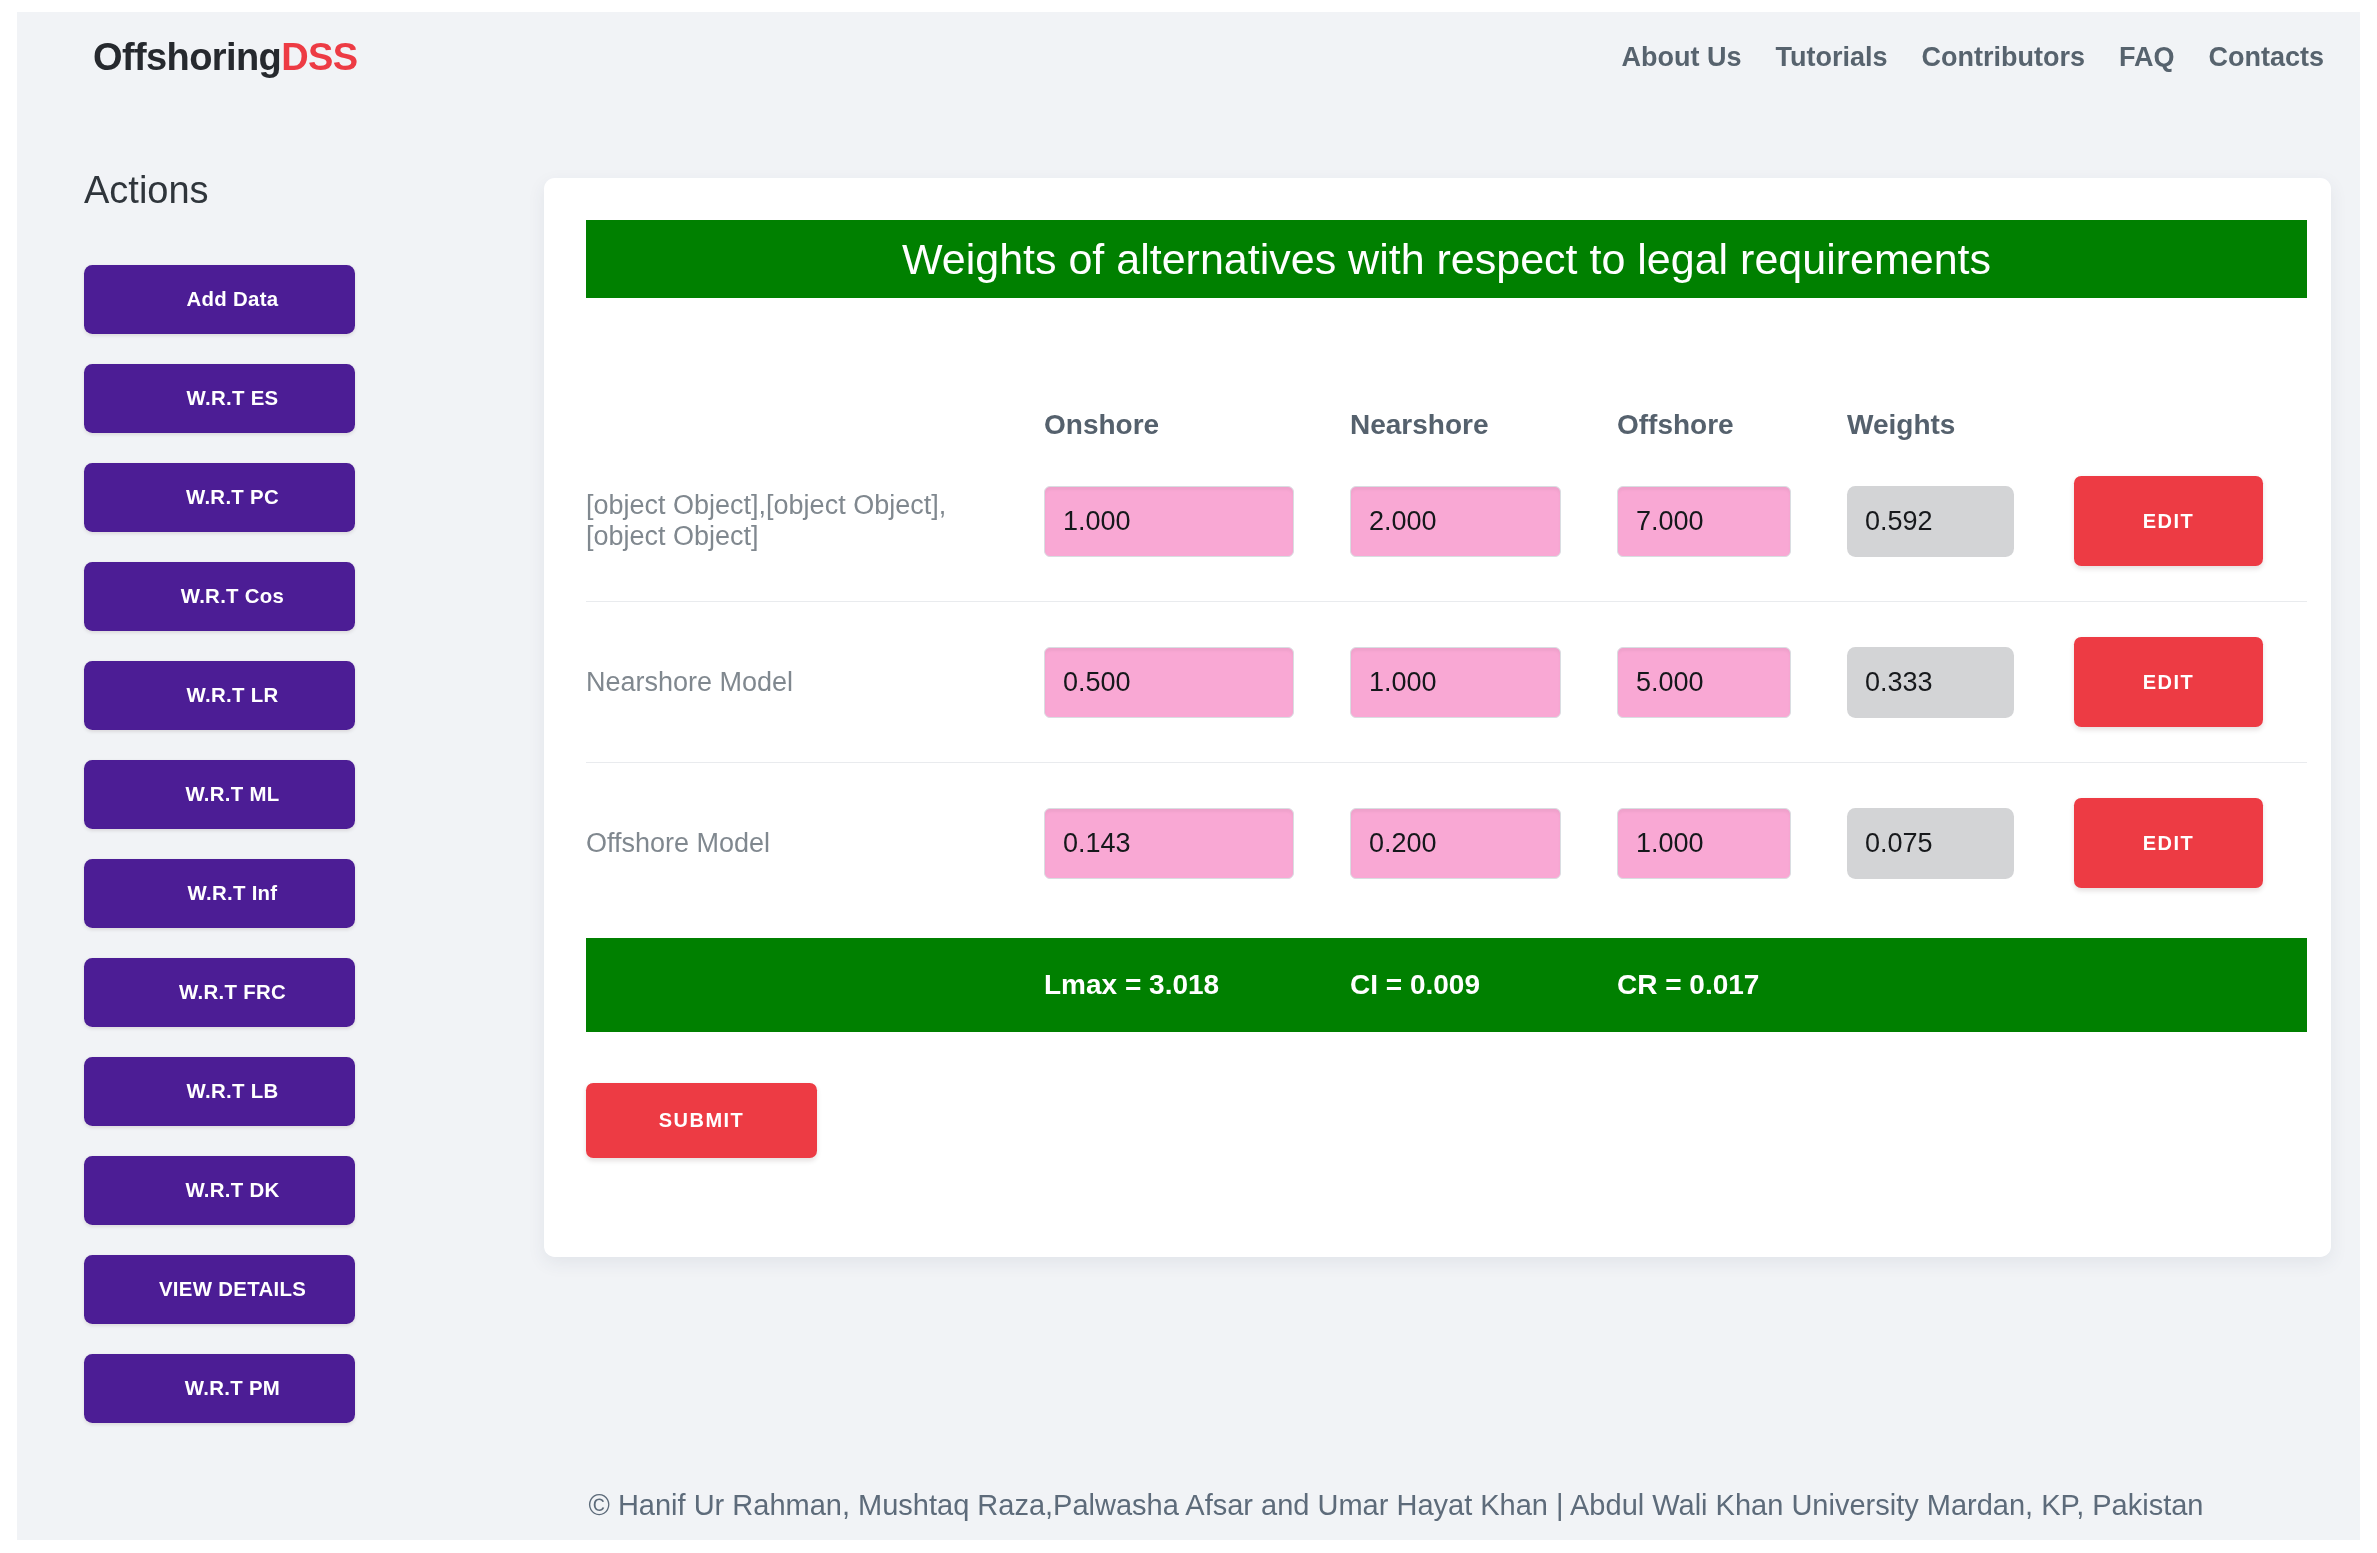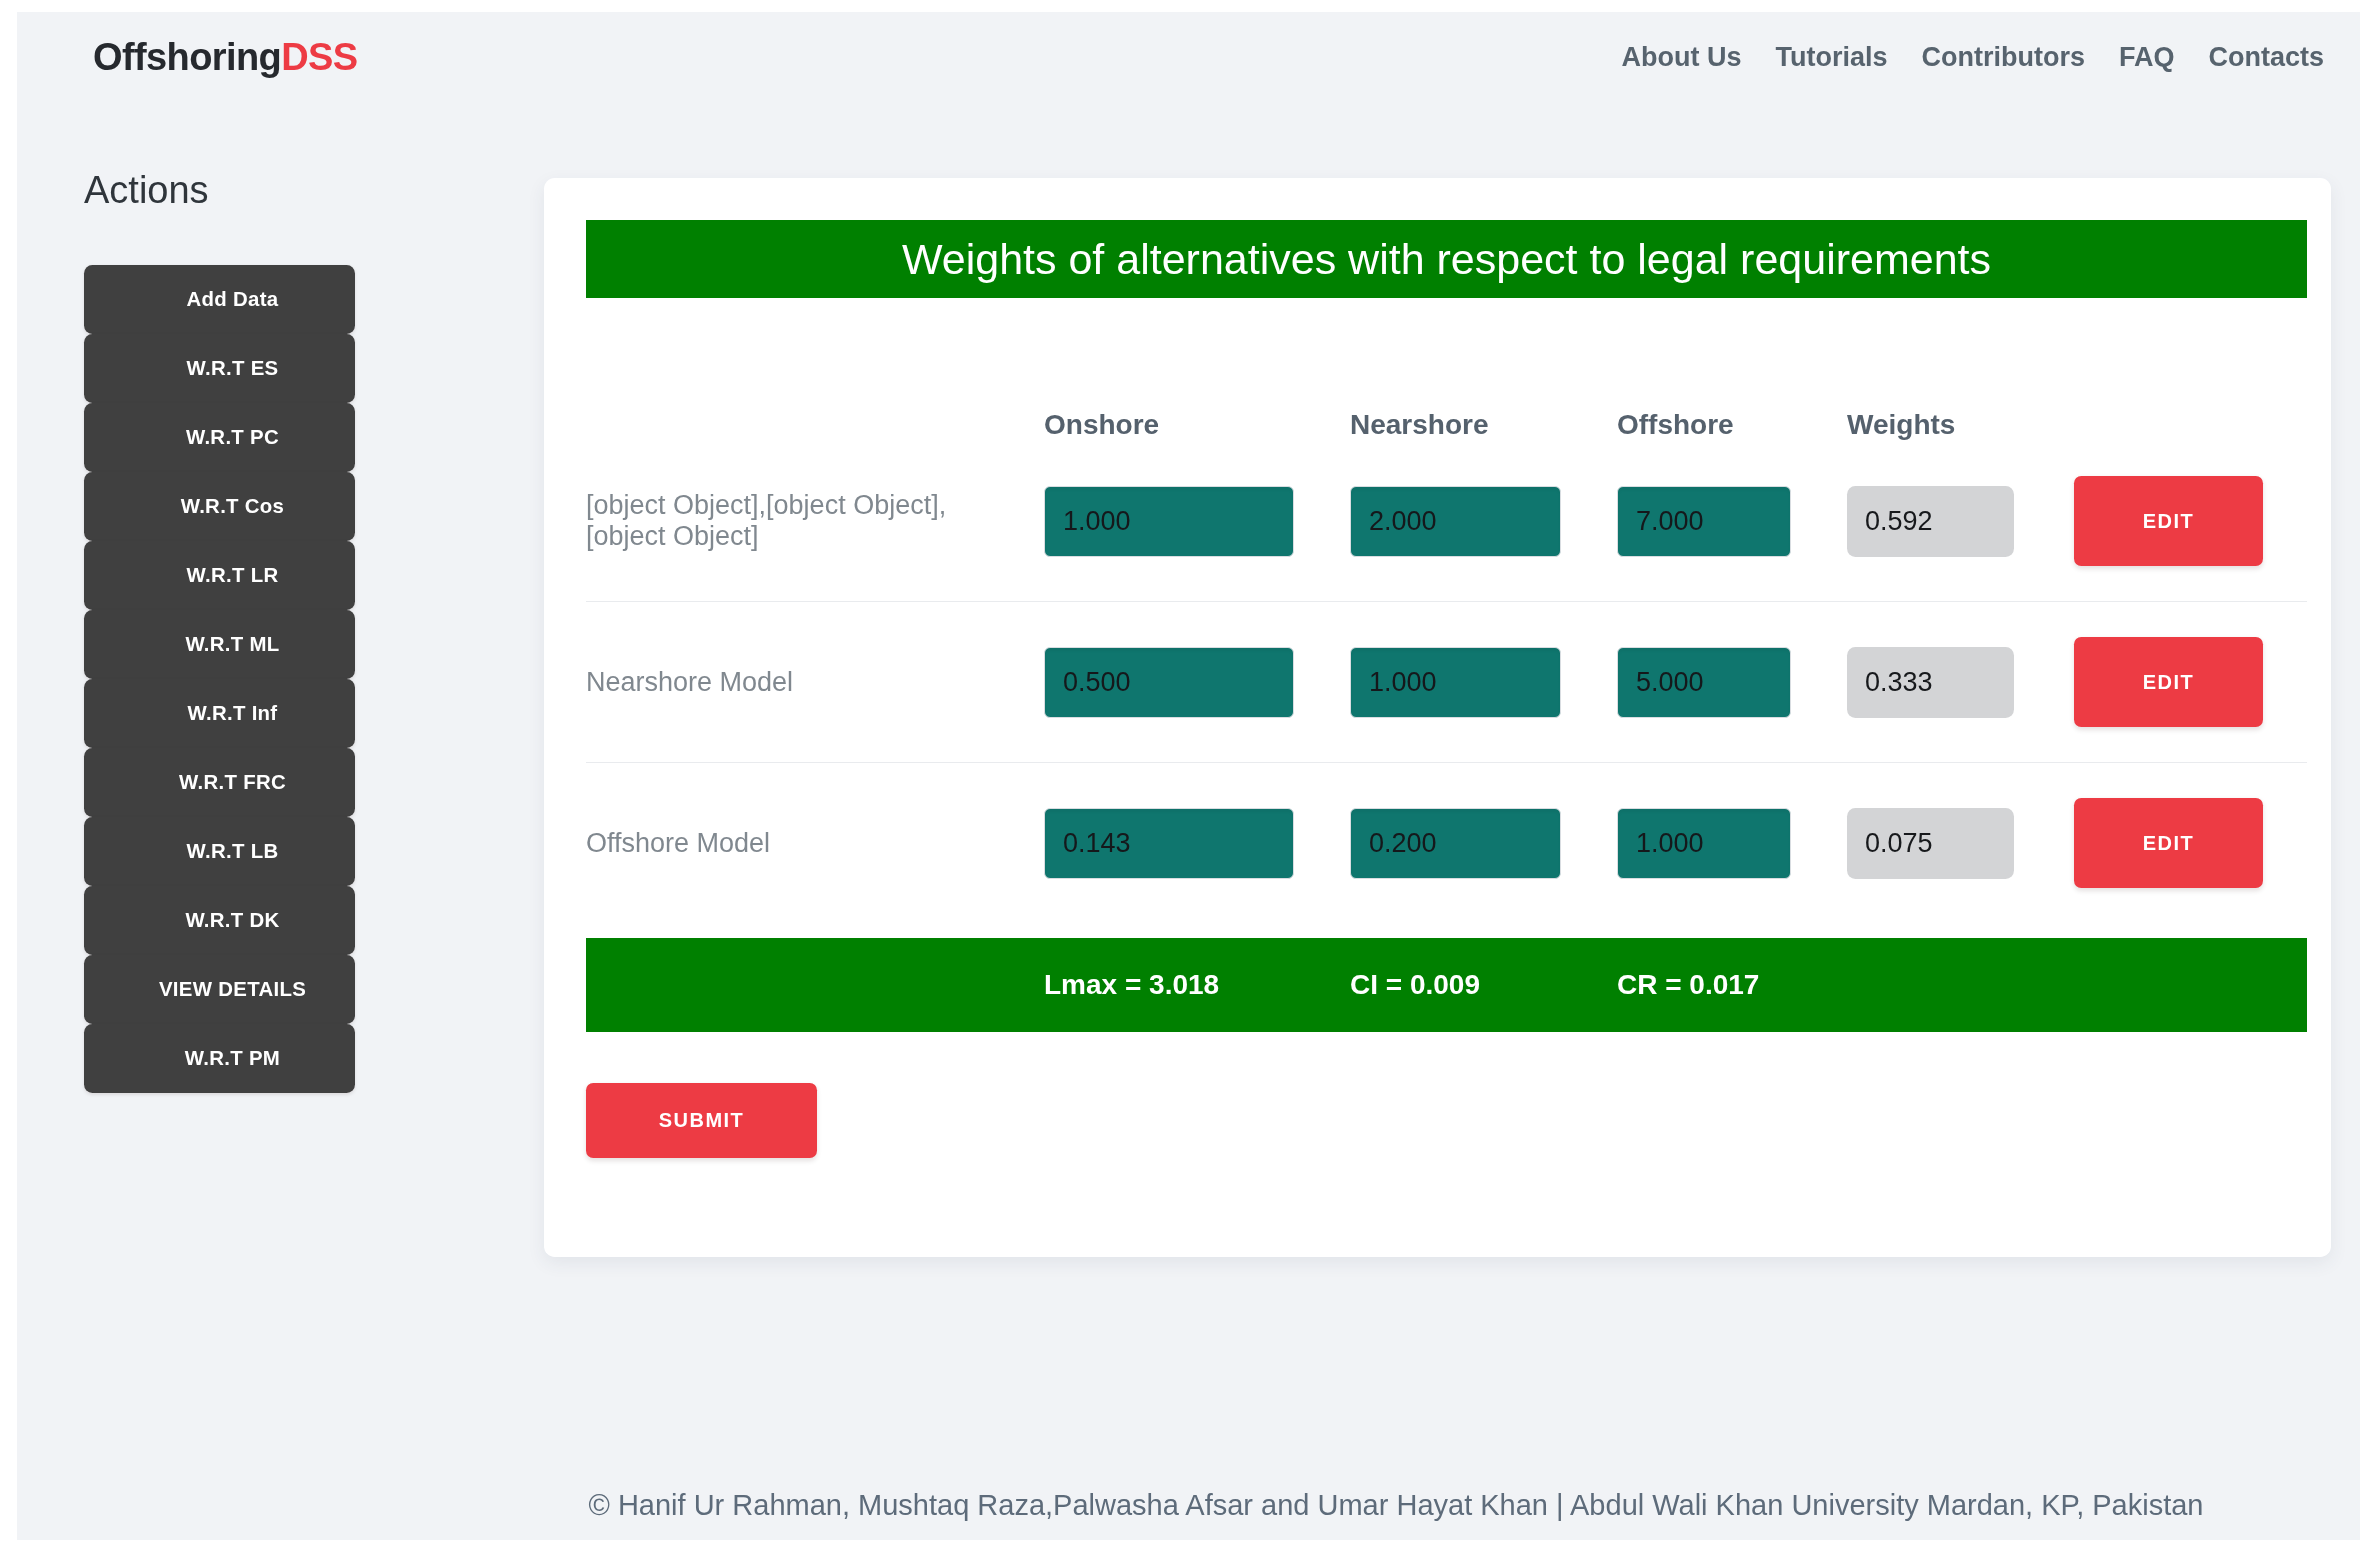--- a/index.html
+++ b/index.html
@@ -20,22 +20,22 @@
   .logo { font-size: 38px; font-weight: bold; letter-spacing: -0.6px; color: #26292e; cursor: pointer; }
   .logo .accent { color: #ed3b44; }
   .nav { margin-left: auto; display: flex; gap: 34px; }
   .nav-link { font-size: 27px; font-weight: bold; color: #57636e; cursor: pointer; }
 
   
   .layout { display: flex; align-items: flex-start; }
   .aside { width: 527px; padding-left: 67px; margin-top: 90px; flex: none; }
   .aside-title { font-size: 38px; font-weight: 400; color: #2f353b; margin: 0 0 53px 0; }
   .btn-side {
-    display: block; width: 271px; height: 69px; 
-    background: #404040; color: #ffffff; border: none; border-radius: 8.4px;
+    display: block; width: 271px; height: 69px; margin-bottom: 30px;
+    background: #4c1d95; color: #ffffff; border: none; border-radius: 8.4px;
     font-family: "Liberation Sans", sans-serif; font-size: 20.4px; font-weight: bold;
     letter-spacing: 0.3px; cursor: pointer; box-shadow: 0 1.8px 3.6px rgba(40,10,10,0.10); padding-left: 32px;
   }
 
   
   .card {
     flex: 1; margin: 99px 29px 0 0;
     background: #ffffff; border-radius: 10.8px;
     box-shadow: 0 6px 18px rgba(50,60,90,0.08);
     padding: 42px 24px 86px 42px;
@@ -52,21 +52,21 @@
     grid-template-columns: 402px 250px 211px 174px 171px 189px;
     column-gap: 56px; align-items: center;
   }
   .thead { margin-top: 111px; }
   .th { font-size: 28px; font-weight: bold; color: #55616d; }
 
   .trow { padding: 35px 0; }
   .trow.sep { border-bottom: 1.8px solid #e9ebee; }
   .rlabel { font-size: 27px; color: #80888f; }
   .cell-input {
-    width: 100%; height: 71px; background: #0f766e;
+    width: 100%; height: 71px; background: #f9a8d4;
     border: 1.8px solid #d9dde1; border-radius: 6px;
     box-shadow: inset 0 3px 3px rgba(0,0,0,0.045);
     font-family: "Liberation Sans", sans-serif; font-size: 27px; color: #15181b;
     padding: 0 12px 0 18px; outline: none;
   }
   .weight-box {
     height: 71px; width: 167px; background: #d3d4d6; border-radius: 8.4px;
     display: flex; align-items: center; padding-left: 18px;
     font-size: 27px; color: #17191c;
   }

